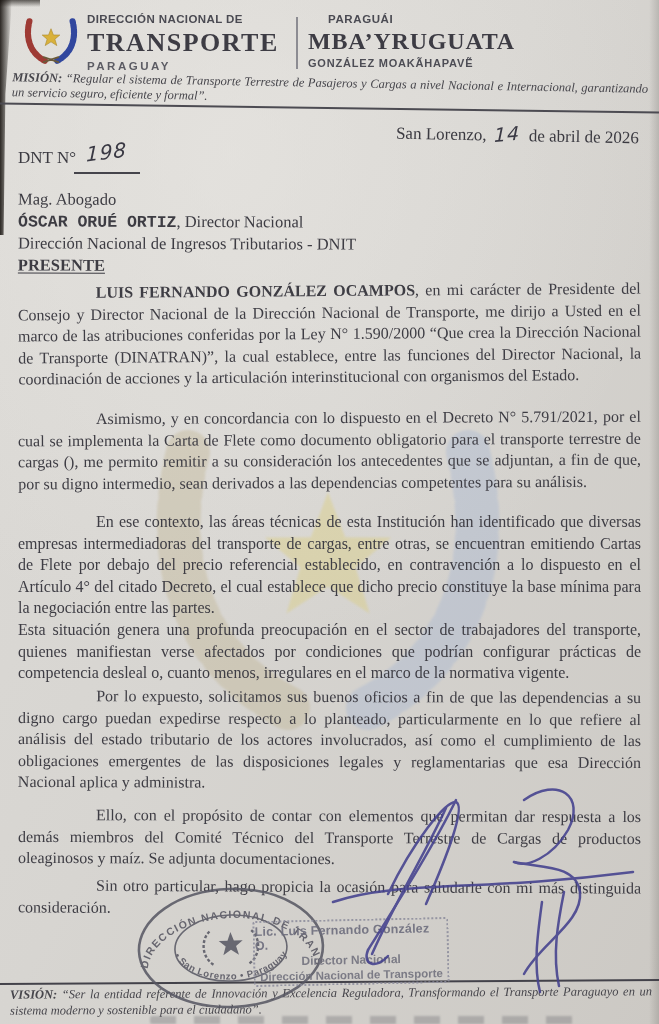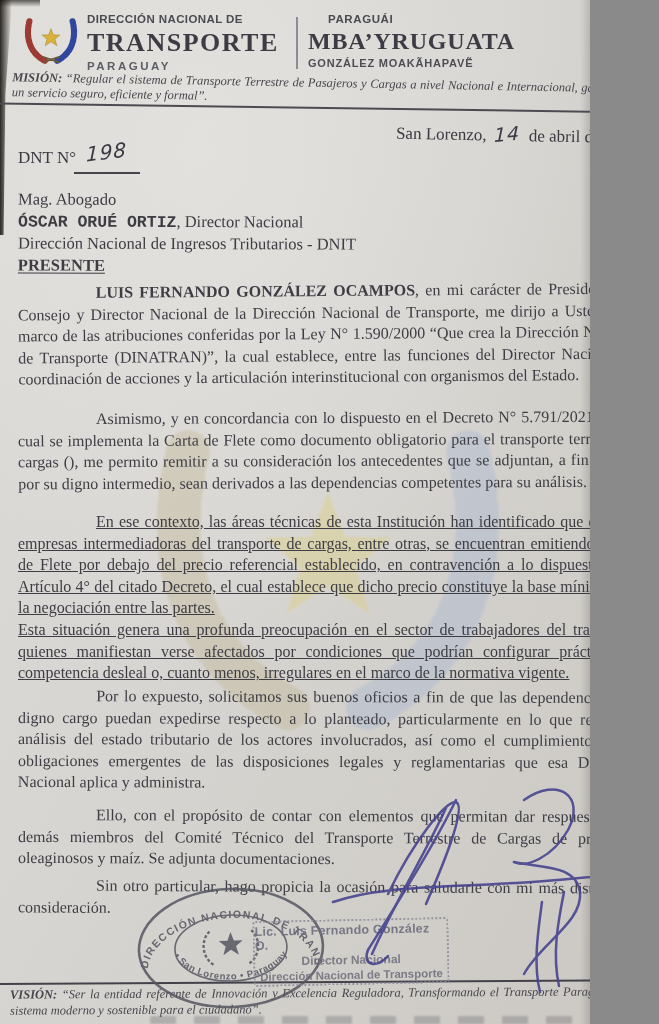--- a/index.html
+++ b/index.html
@@ -1,17 +1,17 @@
 <!DOCTYPE html>
 <html><head>
 <meta charset="utf-8">
 <style>
   html,body{margin:0;padding:0;background:#8a8a8a;}
   #page{
-    position:relative;width:590px;height:1024px;overflow:hidden;
+    position:relative;width:659px;height:1024px;overflow:hidden;
     background:
       radial-gradient(120% 90% at 35% 15%, rgba(235,233,229,.55) 0%, rgba(0,0,0,0) 55%),
       linear-gradient(118deg,#dddbd7 0%,#d7d5d1 45%,#ccc9c4 100%);
     font-family:"Liberation Serif","DejaVu Serif",serif;
     color:#403f45;
   }
   .abs{position:absolute;}
   
   .edge-shadow{left:0;top:0;width:12px;height:235px;
     background:linear-gradient(to right,rgba(24,20,16,.9),rgba(24,20,16,0));
@@ -45,21 +45,21 @@
   .addressee .name{font-weight:bold;font-family:Liberation Mono, monospace;}
   .addressee .present{font-weight:bold;text-decoration:underline;text-underline-offset:2px;}
   
   .watermark{left:128px;top:355px;width:400px;height:410px;opacity:.32;filter:blur(1.1px);z-index:1;}
   
   .para{left:18px;width:623px;text-align:justify;font-size:16px;line-height:21.6px;color:#3e3d44;z-index:2;}
   .para p{margin:0;}
   .ind{text-indent:78px;}
   .p1{top:280px;transform:rotate(-.45deg);}
   .p2{top:407px;transform:rotate(-.25deg);}
-  .p3{top:511px;text-decoration:underline;}
+  .p3{top:511px;}
   .p4{top:686px;transform:rotate(.2deg);}
   .p5{top:805px;transform:rotate(.2deg);}
   .p6{top:876px;transform:rotate(.3deg);}
   .lead{font-weight:bold;}
   
   .round-stamp{left:131px;top:886px;width:200px;height:128px;z-index:3;opacity:.85;transform:rotate(-2deg);}
   .stamp-arc-text{font:600 10.5px "Liberation Sans","DejaVu Sans",sans-serif;fill:#53525e;letter-spacing:1.4px;}
   .stamp-arc-text-b{font:600 9.5px "Liberation Sans","DejaVu Sans",sans-serif;fill:#53525e;letter-spacing:.6px;}
   .rect-stamp{left:253px;top:919px;width:192px;height:62px;z-index:3;
     border:2.5px dotted #8f8f9e;border-radius:3px;transform:rotate(-1.2deg);

